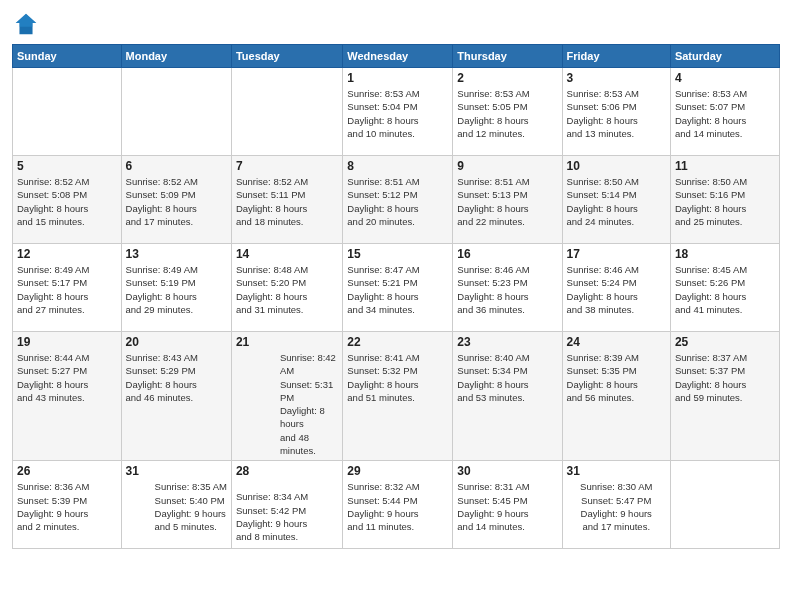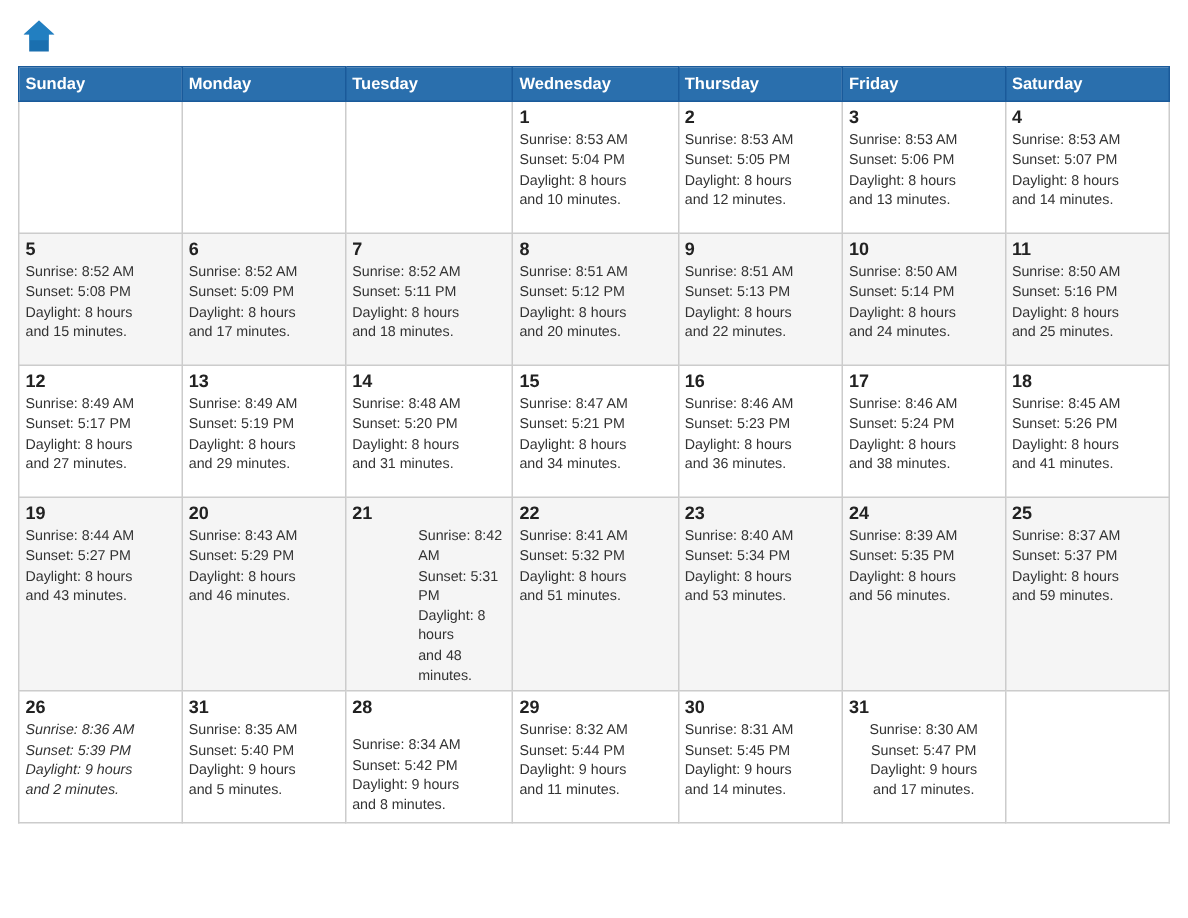--- a/index.html
+++ b/index.html
@@ -316,28 +316,28 @@
             <span class="day-num">25</span>
             <div class="day-info" style="white-space: pre-line;">Sunrise: 8:37 AM
 Sunset: 5:37 PM
 Daylight: 8 hours
 and 59 minutes.</div>
           </td>
         </tr>
         <tr>
           <td>
             <span class="day-num">26</span>
-            <div class="day-info" style="white-space: pre-line; font-style: italic;">Sunrise: 8:36 AM
+            <div class="day-info" style="white-space: pre-line;">Sunrise: 8:36 AM
 Sunset: 5:39 PM
 Daylight: 9 hours
 and 2 minutes.</div>
           </td>
           <td>
             <span class="day-num">31</span>
-            <div class="day-info" style="white-space: pre-line;">Sunrise: 8:35 AM
+            <div class="day-info" style="white-space: pre-line; margin-left: 29px;">Sunrise: 8:35 AM
 Sunset: 5:40 PM
 Daylight: 9 hours
 and 5 minutes.</div>
           </td>
           <td>
             <span class="day-num">28</span>
             <div class="day-info" style="white-space: pre-line; margin-top: 12px;">Sunrise: 8:34 AM
 Sunset: 5:42 PM
 Daylight: 9 hours
 and 8 minutes.</div>

